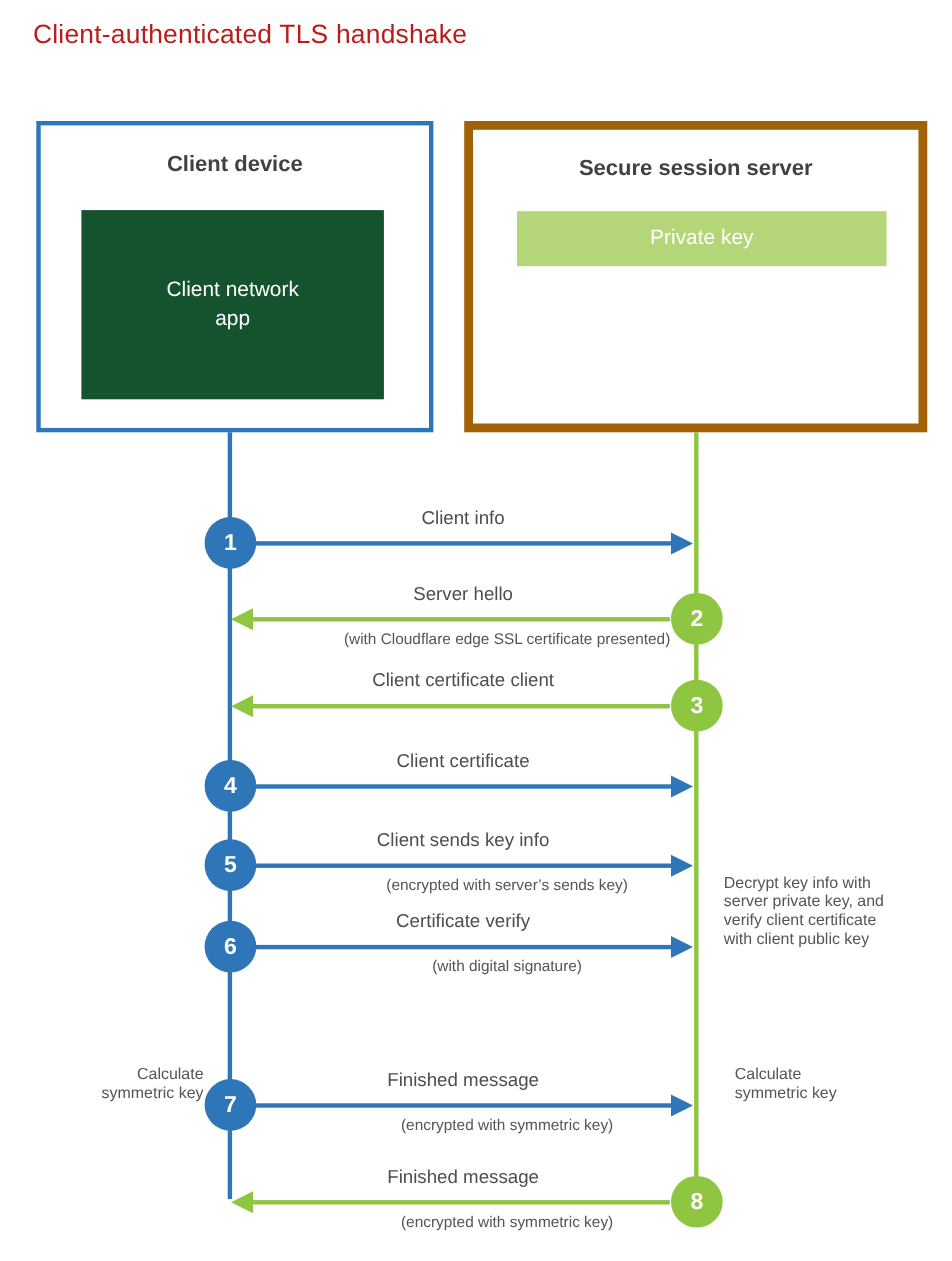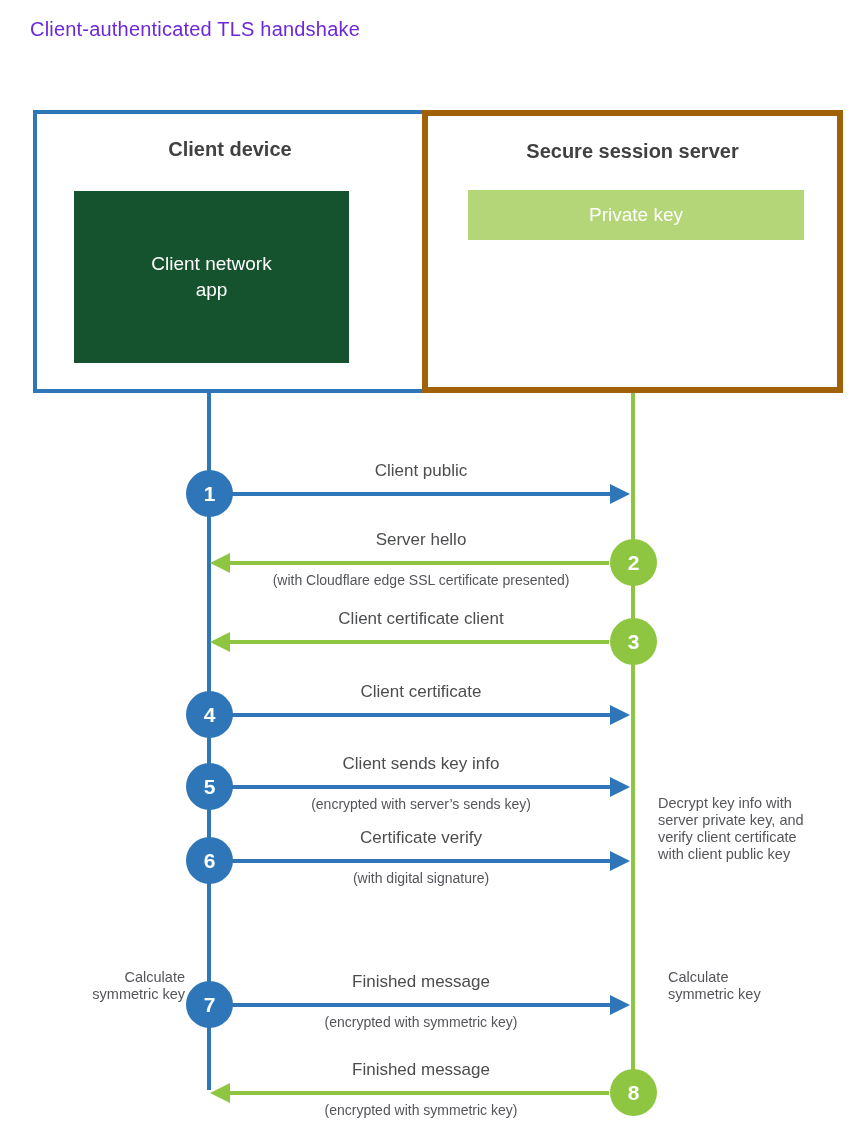--- a/index.html
+++ b/index.html
@@ -1,27 +1,27 @@
 <!DOCTYPE html>
 <html><head>
 <meta charset="utf-8">
 <style>
   html,body{margin:0;padding:0;background:#ffffff;}
   .canvas{
     position:relative;width:865px;height:1146px;background:#ffffff;
     font-family:"Liberation Sans","DejaVu Sans",sans-serif;overflow:hidden;
   }
   .page-title{
-    position:absolute;left:30px;top:18px;font-size:20px;font-weight:400;
-    color:#6d28d9;letter-spacing:0.2px;
+    position:absolute;left:30px;top:18px;font-size:24px;font-weight:400;
+    color:#b91c1c;letter-spacing:0.2px;
   }
   
   .outer-box{position:absolute;top:110px;height:283px;box-sizing:border-box;background:#fff;}
-  .client-box{left:33px;width:394px;border:4px solid #2e76b8;}
-  .server-box{left:422px;width:421px;border:6px solid #a16207;}
+  .client-box{left:33px;width:361px;border:4px solid #2e76b8;}
+  .server-box{left:422px;width:421px;border:8px solid #a16207;}
   .box-title{
     text-align:center;margin-top:24px;font-size:20px;font-weight:700;color:#414042;
   }
   .client-app{
     position:absolute;left:37px;top:77px;width:275px;height:172px;background:#14532d;
     color:#ffffff;font-size:19px;display:flex;align-items:center;justify-content:center;
     text-align:center;white-space:pre-line;line-height:1.35;
   }
   .server-bars{position:absolute;left:40px;top:74px;width:336px;}
   .server-bar{
@@ -48,21 +48,21 @@
   .head{position:absolute;width:0;height:0;top:-8px;}
   .dir-right .head{right:-19px;border-top:10px solid transparent;border-bottom:10px solid transparent;border-left:20px solid #2e76b8;}
   .dir-left  .head{left:-19px;border-top:10px solid transparent;border-bottom:10px solid transparent;border-right:20px solid #8fc641;}
   .dir-left .track{left:229px;}
   .arrow-label{
     position:absolute;left:231px;width:380px;top:-33px;text-align:center;
     font-size:17px;color:#4c4d4f;
   }
   .arrow-sublabel{
     position:absolute;left:211px;width:420px;top:9px;text-align:center;
-    font-size:14px;color:#54555a;
+    font-size:14px;color:#54555a;padding-left:40px;
   }
   
   .note{
     position:absolute;font-size:14.5px;color:#54555a;line-height:1.18;white-space:pre-line;margin-top:44px;
   }
   .decrypt-note{left:658px;top:751px;width:185px;text-align:left;}
   .calc-left{right:680px;top:925px;width:160px;text-align:right;}
   .calc-right{left:668px;top:925px;width:160px;text-align:left;}
 </style>
 </head>
@@ -82,21 +82,21 @@
     <div class="box-title">Secure session server</div>
     <div class="server-bars">
       <div class="server-bar">Private key</div>
     </div>
   </div>
 
   <div class="lifeline blue"></div>
   <div class="lifeline green"></div>
 
   <div class="step s1 dir-right">
-    <div class="arrow-label">Client public</div>
+    <div class="arrow-label">Client info</div>
     <div class="track blue">
         <span class="head"></span>
       </div>
     <div class="circle blue">1</div>
   </div>
 
   <div class="step s2 dir-left">
     <div class="arrow-label">Server hello</div>
     <div class="track green">
         <span class="head"></span>

